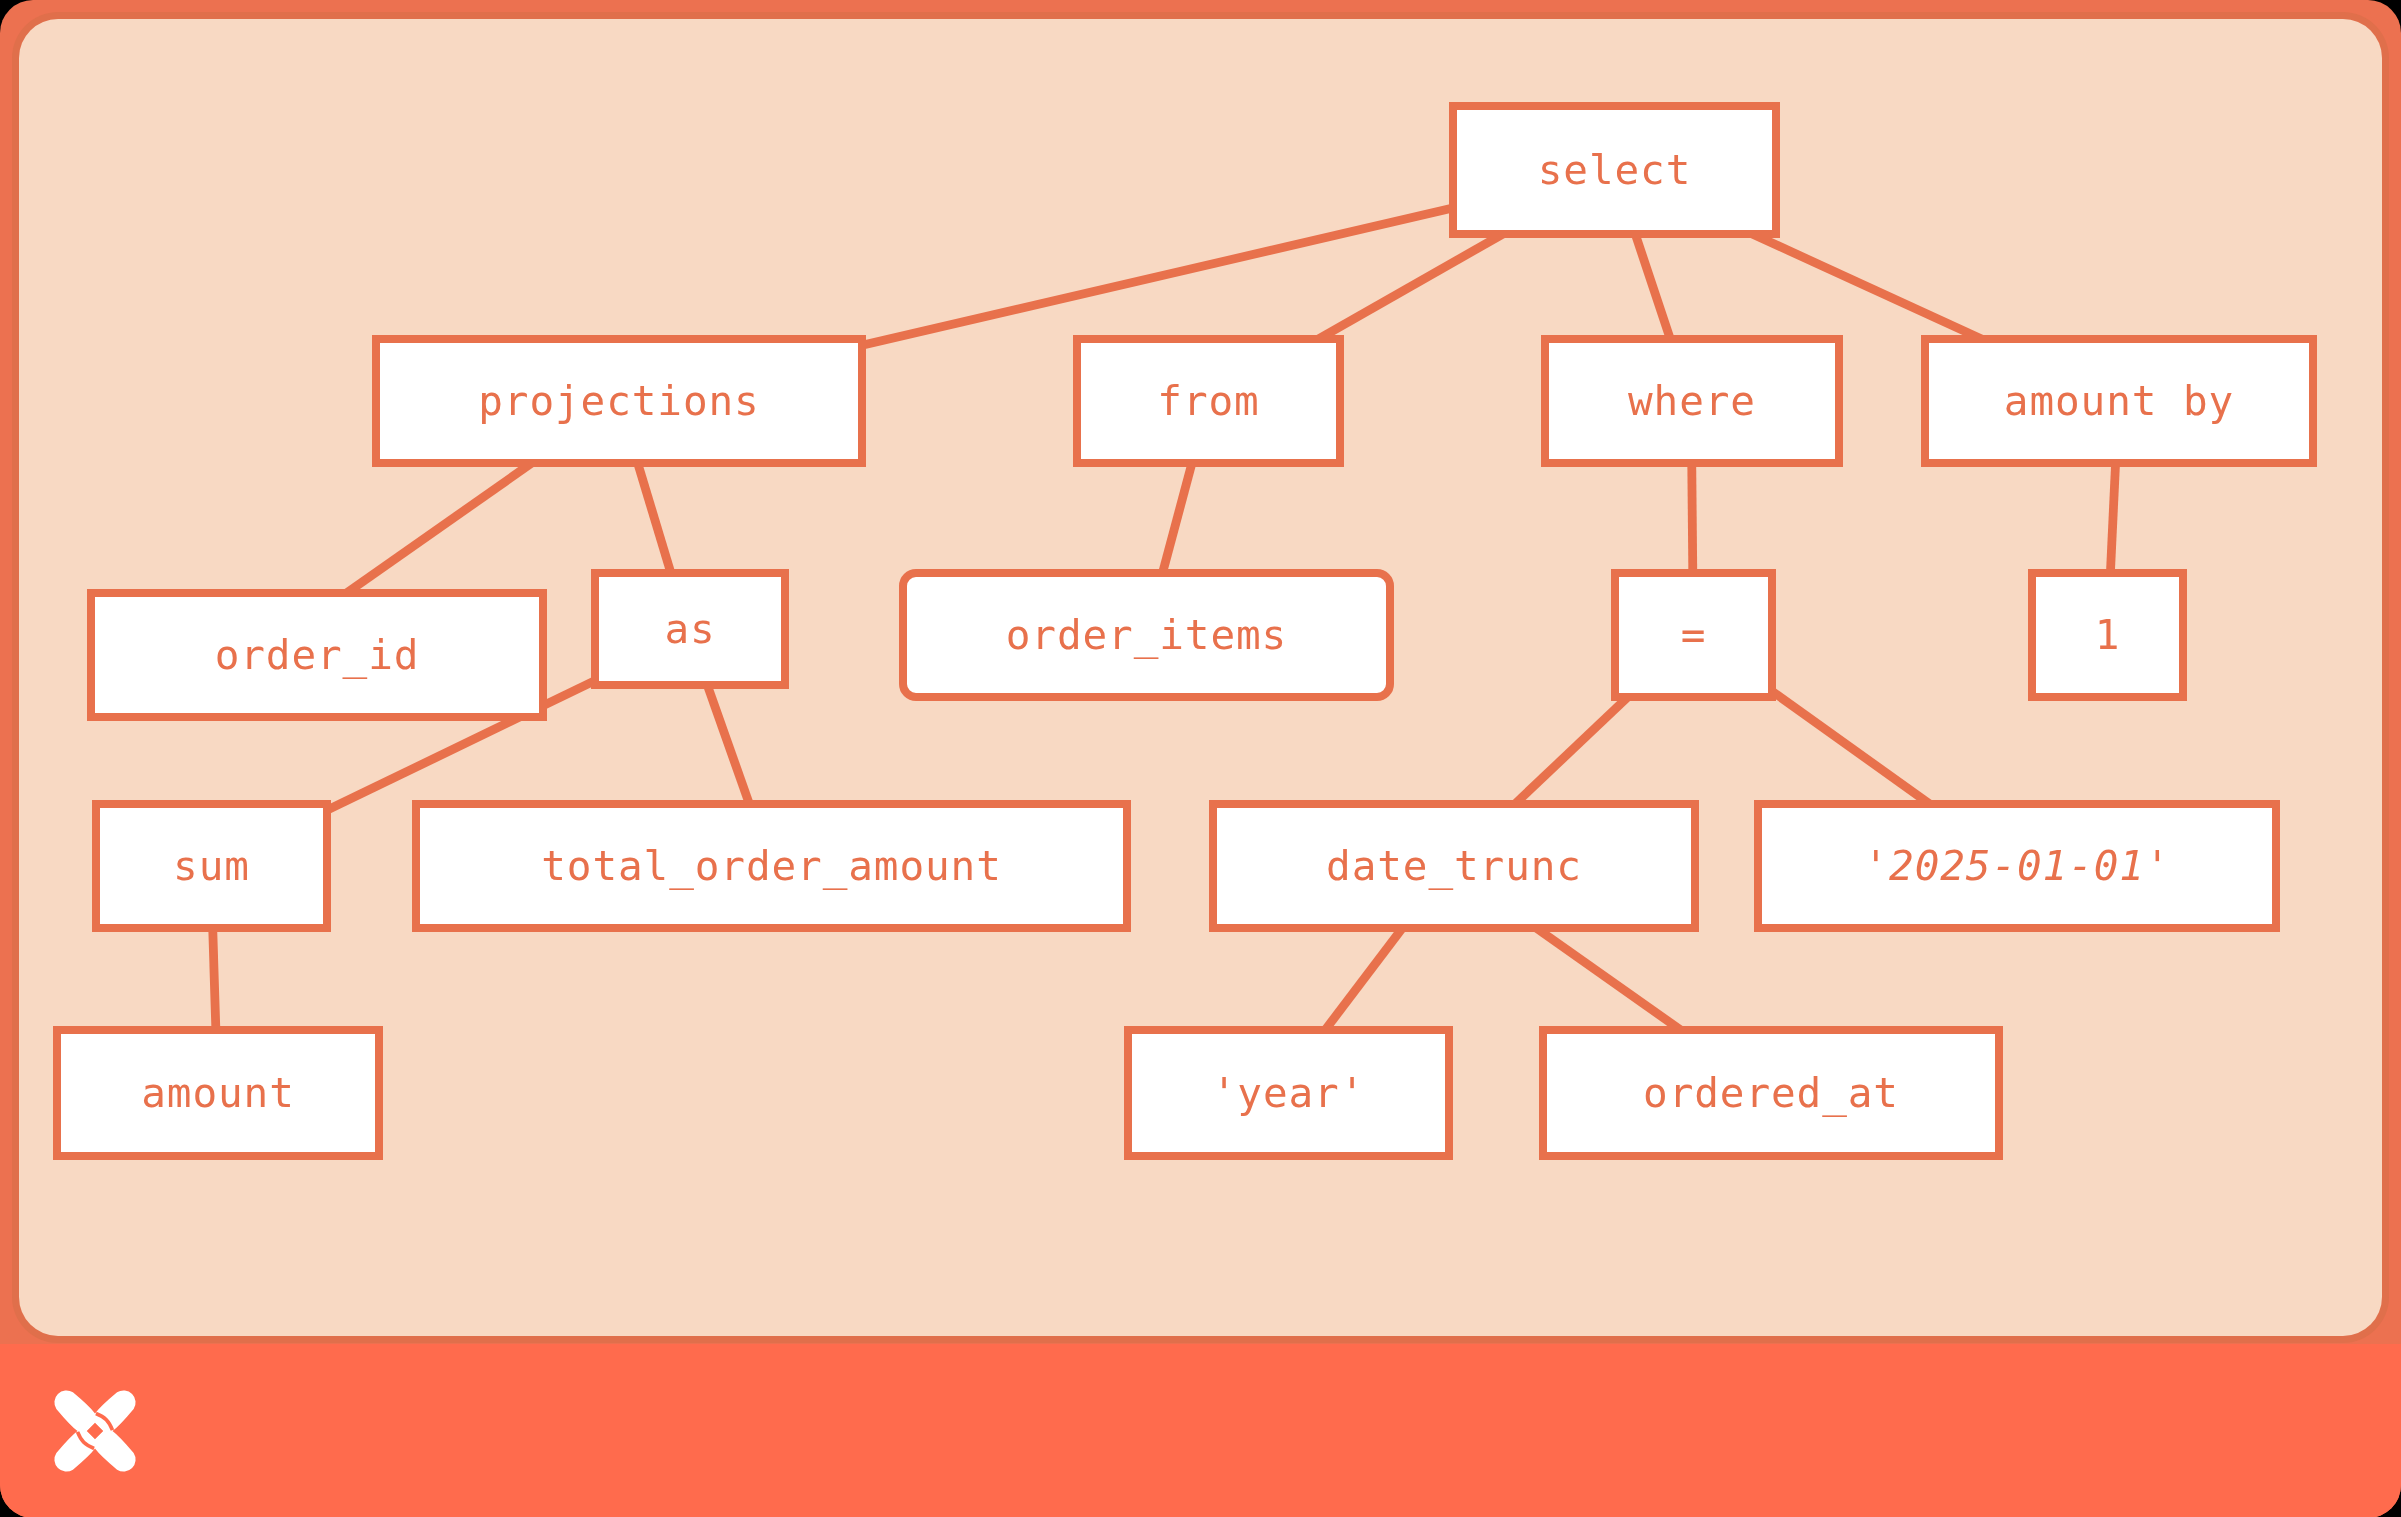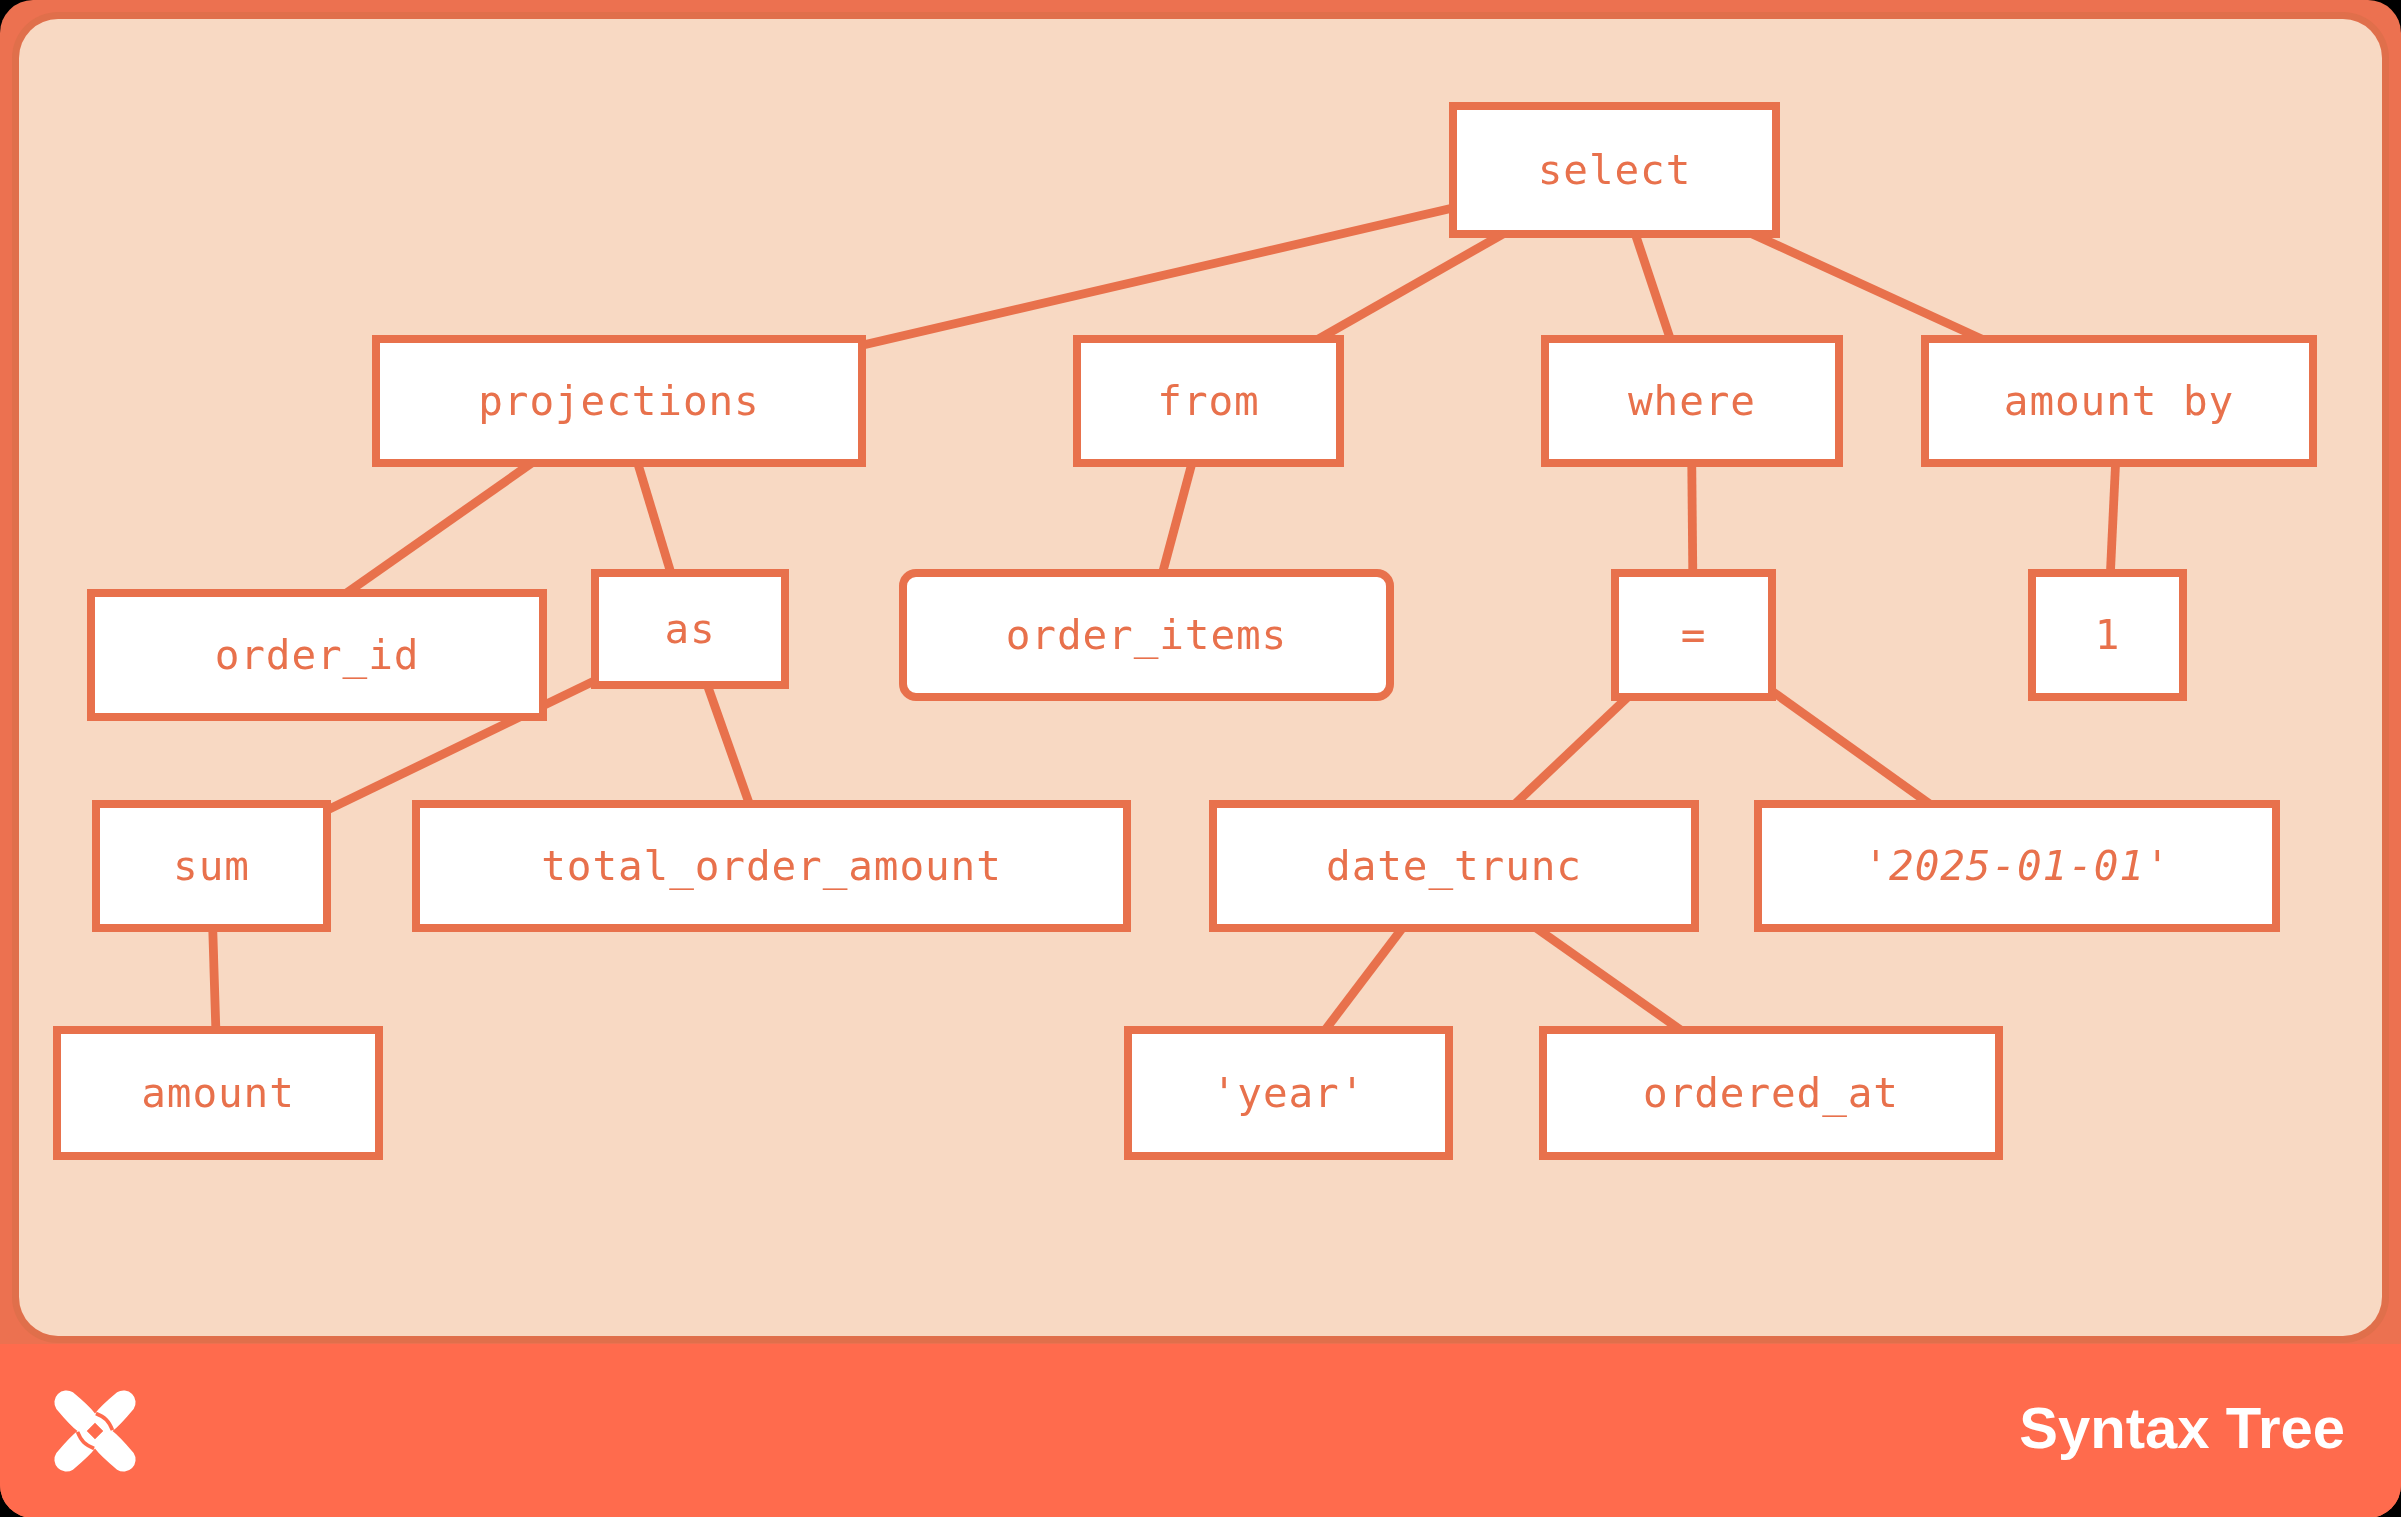--- a/index.html
+++ b/index.html
@@ -133,16 +133,15 @@
         Q 56,77 50,69
         Q 44,77 26,92
         A 13 13 0 0 1 8,74
         Q 23,56 31,50
         Q 23,44 8,26
         Z
         M 50,41 L 59,50 L 50,59 L 41,50 Z"></path>
       <path fill="none" stroke="var(--footer-bar)" stroke-width="4" d="M 51,31 C 61,35 65,39 69,49"></path>
       <path fill="none" stroke="var(--footer-bar)" stroke-width="4" d="M 49,69 C 39,65 35,61 31,51"></path>
     </svg>
-    <div class="brand">Syntax Tree</div>
   </div>
 </div>
 
 
 </body></html>

